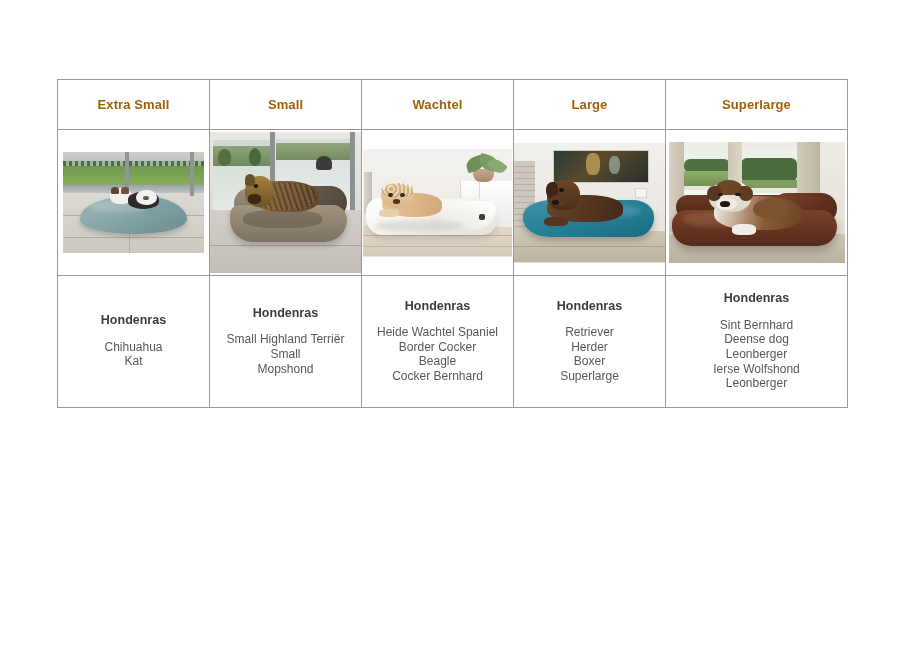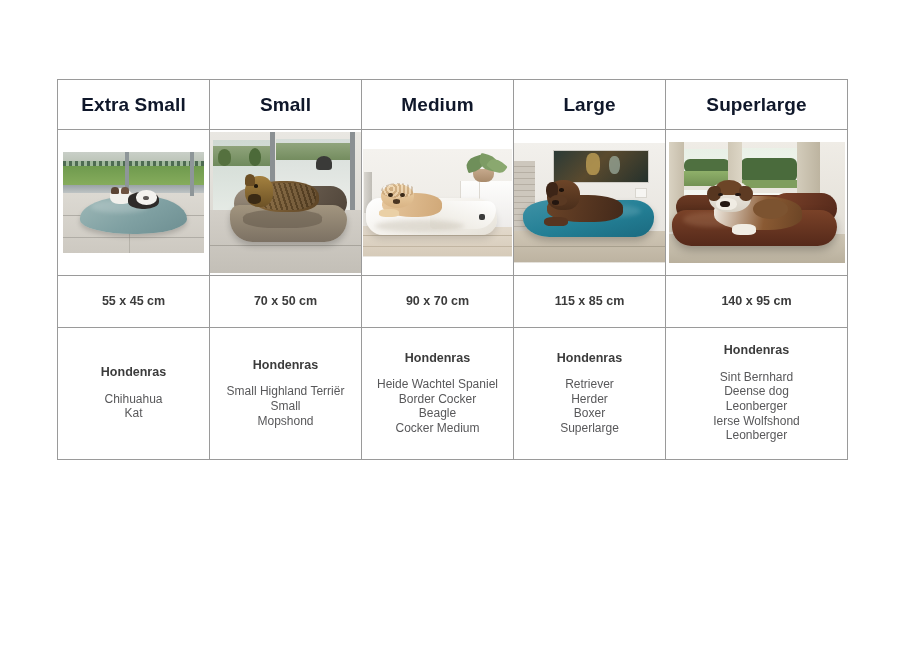--- a/index.html
+++ b/index.html
@@ -22,21 +22,21 @@
     vertical-align:middle;
     padding:0;
     background:#ffffff;
   }
   col.c-xs,col.c-s,col.c-m,col.c-l{width:152px;}
   col.c-xl{width:182px;}
 
   
   .hdr-cell{height:49px;text-align:center;}
   .hdr-label{
-    color:#0f172a;font-weight:bold;font-size:19px;
+    color:#a16207;font-weight:bold;font-size:13px;
     letter-spacing:.1px;line-height:1;
   }
 
   
   .photo-cell{height:145px;text-align:center;}
   .photo-wrap{display:flex;align-items:center;justify-content:center;height:145px;}
   .photo{
     position:relative;overflow:hidden;background:#d8d8d4;
   }
   .ph-xs{width:141px;height:101px;}
@@ -208,21 +208,21 @@
     <tbody>
 
       <tr>
         <td class="hdr-cell">
           <div class="hdr-label">Extra Small</div>
         </td>
         <td class="hdr-cell">
           <div class="hdr-label">Small</div>
         </td>
         <td class="hdr-cell">
-          <div class="hdr-label">Medium</div>
+          <div class="hdr-label">Wachtel</div>
         </td>
         <td class="hdr-cell">
           <div class="hdr-label">Large</div>
         </td>
         <td class="hdr-cell">
           <div class="hdr-label">Superlarge</div>
         </td>
       </tr>
 
       <tr>
@@ -364,37 +364,20 @@
               <i class="xl-dogsn"></i>
               <i class="xl-dognos"></i>
               <i class="xl-dogeyA"></i>
               <i class="xl-dogeyB"></i>
               <i class="xl-dogpw"></i>
             </div>
           </div>
         </td>
       </tr>
 
-      <tr>
-        <td class="dim-cell">
-          <div class="dim-label">55 x 45 cm</div>
-        </td>
-        <td class="dim-cell">
-          <div class="dim-label">70 x 50 cm</div>
-        </td>
-        <td class="dim-cell">
-          <div class="dim-label">90 x 70 cm</div>
-        </td>
-        <td class="dim-cell">
-          <div class="dim-label">115 x 85 cm</div>
-        </td>
-        <td class="dim-cell">
-          <div class="dim-label">140 x 95 cm</div>
-        </td>
-      </tr>
 
       <tr>
         <td class="breed-cell">
           <div class="breed-title">Hondenras</div>
           <ul class="breed-list">
               <li>Chihuahua</li>
               <li>Kat</li>
             </ul>
         </td>
         <td class="breed-cell">
@@ -404,21 +387,21 @@
               <li>Small</li>
               <li>Mopshond</li>
             </ul>
         </td>
         <td class="breed-cell">
           <div class="breed-title">Hondenras</div>
           <ul class="breed-list">
               <li>Heide Wachtel Spaniel</li>
               <li>Border Cocker</li>
               <li>Beagle</li>
-              <li>Cocker Medium</li>
+              <li>Cocker Bernhard</li>
             </ul>
         </td>
         <td class="breed-cell">
           <div class="breed-title">Hondenras</div>
           <ul class="breed-list">
               <li>Retriever</li>
               <li>Herder</li>
               <li>Boxer</li>
               <li>Superlarge</li>
             </ul>

